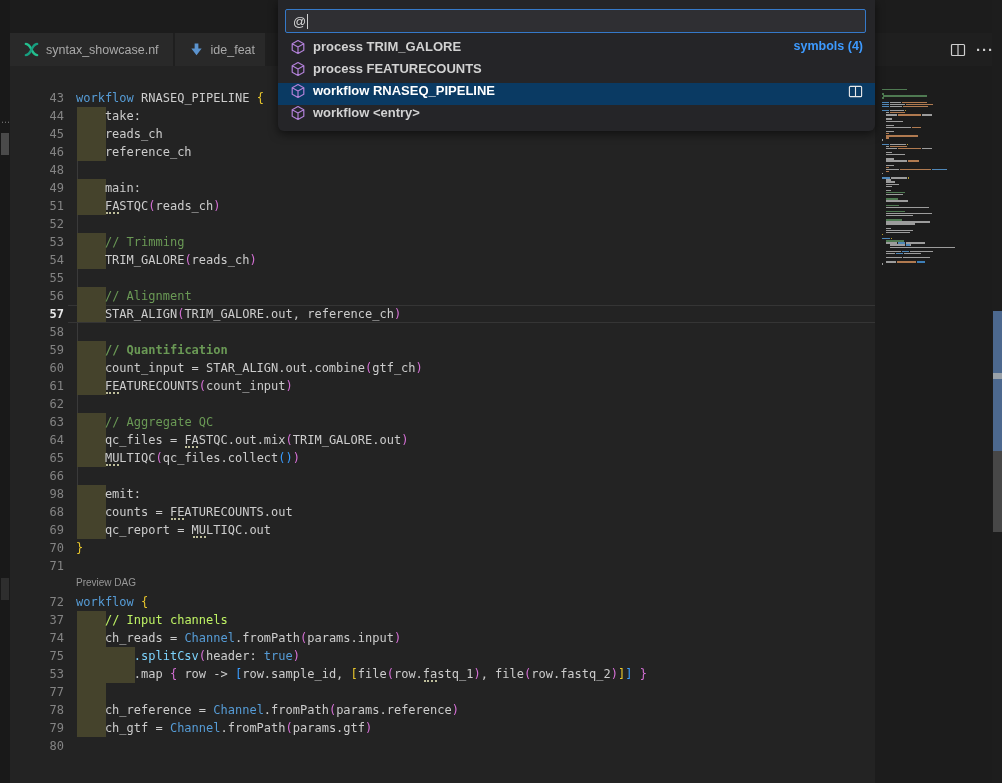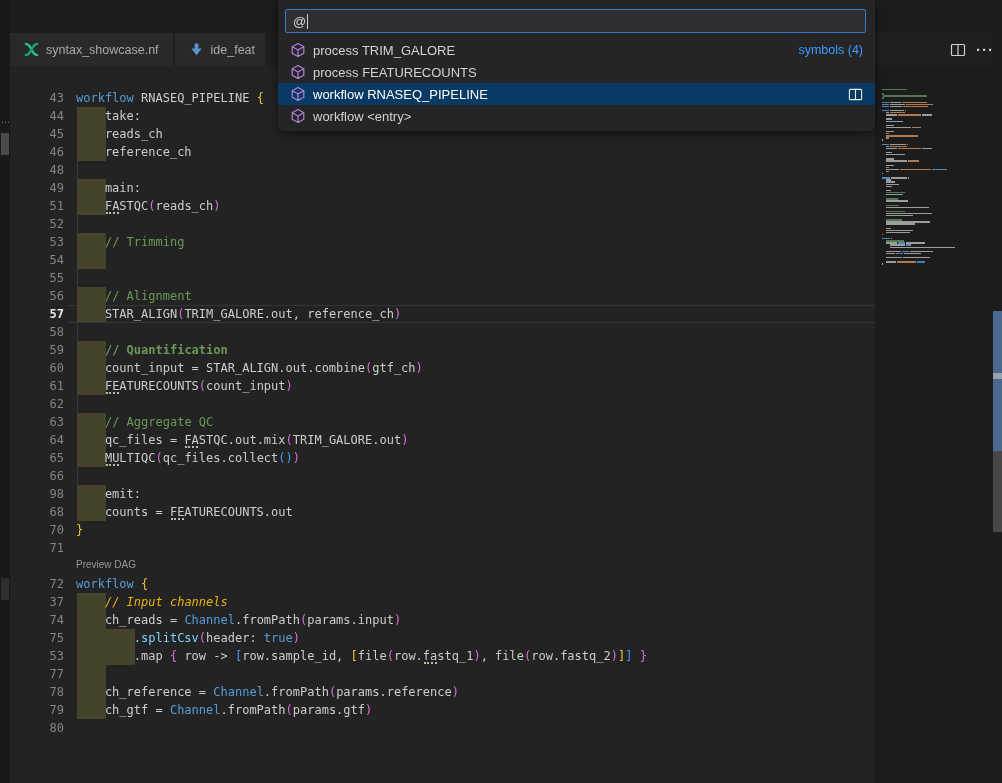--- a/index.html
+++ b/index.html
@@ -54,21 +54,21 @@
   #ovr-cursor{position:absolute;left:1px;top:373px;width:9px;height:6px;background:#99a1a9;}
   #ovr-slider{position:absolute;left:1px;top:451px;width:9px;height:81px;background:#474747;}
   
   #quickpick{position:absolute;left:278px;top:0;width:597px;height:131px;background:#252528;
     border-radius:0 0 6px 6px;box-shadow:0 3px 10px rgba(0,0,0,.55);}
   #qp-input{position:absolute;left:7px;top:9px;width:581px;height:24px;background:#2f2f33;
     border:1px solid #3579c9;border-radius:2px;box-sizing:border-box;display:flex;align-items:center;padding-left:7px;}
   #qp-input .qval{color:#d6d6d6;font-size:13px;font-family:"Liberation Sans",sans-serif;}
   #qp-input .caret{display:inline-block;width:1px;height:15px;background:#d0d0d0;margin-left:1px;}
   #qp-list{position:absolute;left:0;top:39px;width:597px;}
-  .qp-row{height:22px;display:flex;align-items:center;gap:7px;padding:0 12px;font-size:13px;color:#d2d2d2;}
+  .qp-row{height:22px;display:flex;align-items:flex-start;gap:7px;padding:0 12px;font-size:13px;color:#d2d2d2;font-weight:bold;}
   .qp-row.sel{background:#0a3a63;color:#ffffff;}
   .qp-row .spacer{flex:1;}
   .qp-badge{color:#3d9aff;font-size:12.5px;}
   .qp-row .action-icon{width:16px;height:16px;}
   .sym-icon{width:16px;height:16px;flex:0 0 auto;}
 </style>
 </head>
 <body>
 
 <div id="window">
@@ -162,20 +162,21 @@
           <span class="ctext"></span>
         </div>
         <div class="cline">
           <span class="lnum">53</span>
           <span class="strip" style="width: 29px;"></span>
           <span class="ctext"><span class="tok" style="color: rgb(204, 204, 204);">    </span><span class="tok" style="color: rgb(106, 153, 85);">// Trimming</span></span>
         </div>
         <div class="cline">
           <span class="lnum">54</span>
           <span class="strip" style="width: 29px;"></span>
+          <span class="ctext"><span class="tok" style="color: rgb(204, 204, 204);">    TRIM_GALORE</span><span class="tok" style="color: rgb(214, 112, 214);">(</span><span class="tok" style="color: rgb(204, 204, 204);">reads_ch</span><span class="tok" style="color: rgb(214, 112, 214);">)</span></span>
         </div>
         <div class="cline">
           <span class="lnum">55</span>
           <span class="iguide"></span>
           <span class="ctext"></span>
         </div>
         <div class="cline">
           <span class="lnum">56</span>
           <span class="strip" style="width: 29px;"></span>
           <span class="ctext"><span class="tok" style="color: rgb(204, 204, 204);">    </span><span class="tok" style="color: rgb(106, 153, 85);">// Alignment</span></span>
@@ -234,38 +235,43 @@
           <span class="lnum">98</span>
           <span class="strip" style="width: 29px;"></span>
           <span class="ctext"><span class="tok" style="color: rgb(204, 204, 204);">    emit:</span></span>
         </div>
         <div class="cline">
           <span class="lnum">68</span>
           <span class="strip" style="width: 29px;"></span>
           <span class="ctext"><span class="tok" style="color: rgb(204, 204, 204);">    counts = </span><span class="tok hint" style="color: rgb(204, 204, 204);">FEATURECOUNTS</span><span class="tok" style="color: rgb(204, 204, 204);">.out</span></span>
         </div>
         <div class="cline">
+          <span class="lnum">69</span>
+          <span class="strip" style="width: 29px;"></span>
+          <span class="ctext"><span class="tok" style="color: rgb(204, 204, 204);">    qc_report = </span><span class="tok hint" style="color: rgb(204, 204, 204);">MULTIQC</span><span class="tok" style="color: rgb(204, 204, 204);">.out</span></span>
+        </div>
+        <div class="cline">
           <span class="lnum">70</span>
           <span class="ctext"><span class="tok" style="color: rgb(233, 199, 44);">}</span></span>
         </div>
         <div class="cline">
           <span class="lnum">71</span>
           <span class="ctext"></span>
         </div>
         <div class="cline">
           <span class="lens">Preview DAG</span>
         </div>
         <div class="cline">
           <span class="lnum">72</span>
           <span class="ctext"><span class="tok" style="color: rgb(86, 156, 214);">workflow </span><span class="tok" style="color: rgb(233, 199, 44);">{</span></span>
         </div>
         <div class="cline">
           <span class="lnum">37</span>
           <span class="strip" style="width: 29px;"></span>
-          <span class="ctext"><span class="tok" style="color: rgb(204, 204, 204);">    </span><span class="tok" style="color: #eab308; font-style: italic;">// Input channels</span></span>
+          <span class="ctext"><span class="tok" style="color: rgb(204, 204, 204);">    </span><span class="tok" style="color: #bef264;">// Input channels</span></span>
         </div>
         <div class="cline">
           <span class="lnum">74</span>
           <span class="strip" style="width: 29px;"></span>
           <span class="ctext"><span class="tok" style="color: rgb(204, 204, 204);">    ch_reads = </span><span class="tok" style="color: rgb(86, 156, 214);">Channel</span><span class="tok" style="color: rgb(204, 204, 204);">.fromPath</span><span class="tok" style="color: rgb(214, 112, 214);">(</span><span class="tok" style="color: rgb(204, 204, 204);">params.input</span><span class="tok" style="color: rgb(214, 112, 214);">)</span></span>
         </div>
         <div class="cline">
           <span class="lnum">75</span>
           <span class="strip" style="width: 58px;"></span>
           <span class="ctext"><span class="tok" style="color: #7dd3fc;">        .splitCsv</span><span class="tok" style="color: rgb(214, 112, 214);">(</span><span class="tok" style="color: rgb(204, 204, 204);">header: </span><span class="tok" style="color: rgb(86, 156, 214);">true</span><span class="tok" style="color: rgb(214, 112, 214);">)</span></span>

